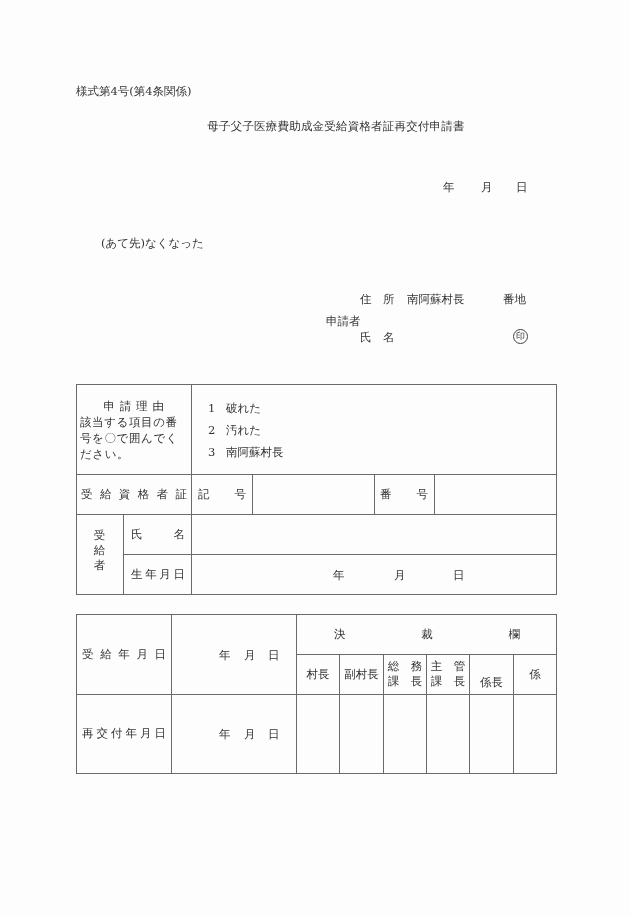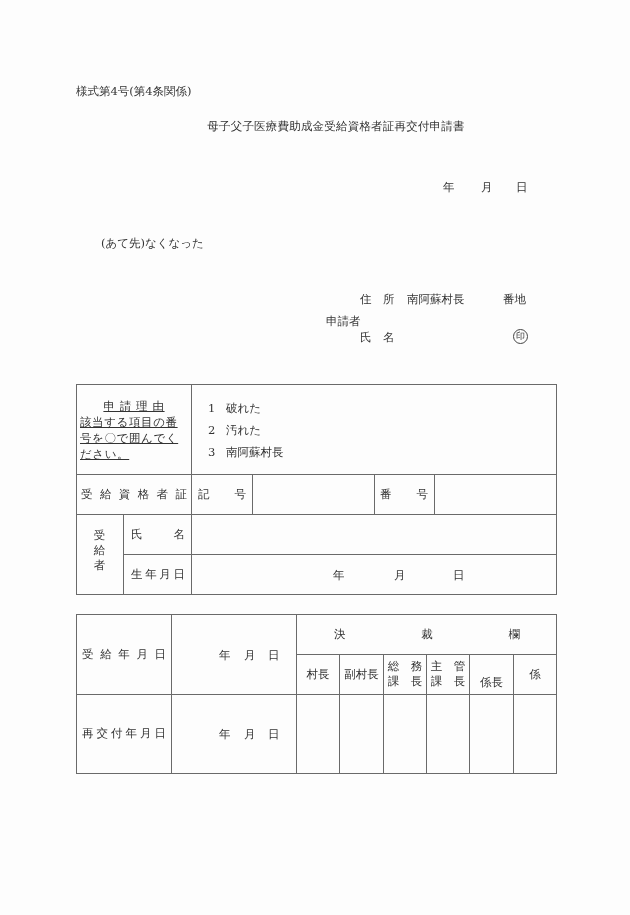--- a/index.html
+++ b/index.html
@@ -17,21 +17,21 @@
   .seal {
     left: 513px; top: 329px; width: 13px; height: 13px; border: 1px solid #444; border-radius: 50%;
     font-size: 9px; line-height: 13px; text-align: center;
   }
   .hl { position: absolute; height: 1px; background: #6a6a6a; }
   .vl { position: absolute; width: 1px; background: #6a6a6a; }
   .cell { position: absolute; display: flex; align-items: center; }
   .spread { justify-content: space-between; }
   .center { justify-content: center; }
   .reason-head { position: absolute; left: 80px; top: 398px; width: 108px; line-height: 16px; font-size: 11.5px; }
-  .reason-head div { white-space: nowrap; letter-spacing: 0.6px; text-decoration: underline; }
+  .reason-head div { white-space: nowrap; letter-spacing: 0.6px; }
   .reason-item { position: absolute; left: 208px; }
   .reason-item .num { display: inline-block; width: 18px; }
   .stack { position: absolute; text-align: center; line-height: 15px; }
 </style>
 </head>
 <body>
 
 <div class="abs form-no">様式第4号(第4条関係)</div>
 <div class="abs title">母子父子医療費助成金受給資格者証再交付申請書</div>
 

